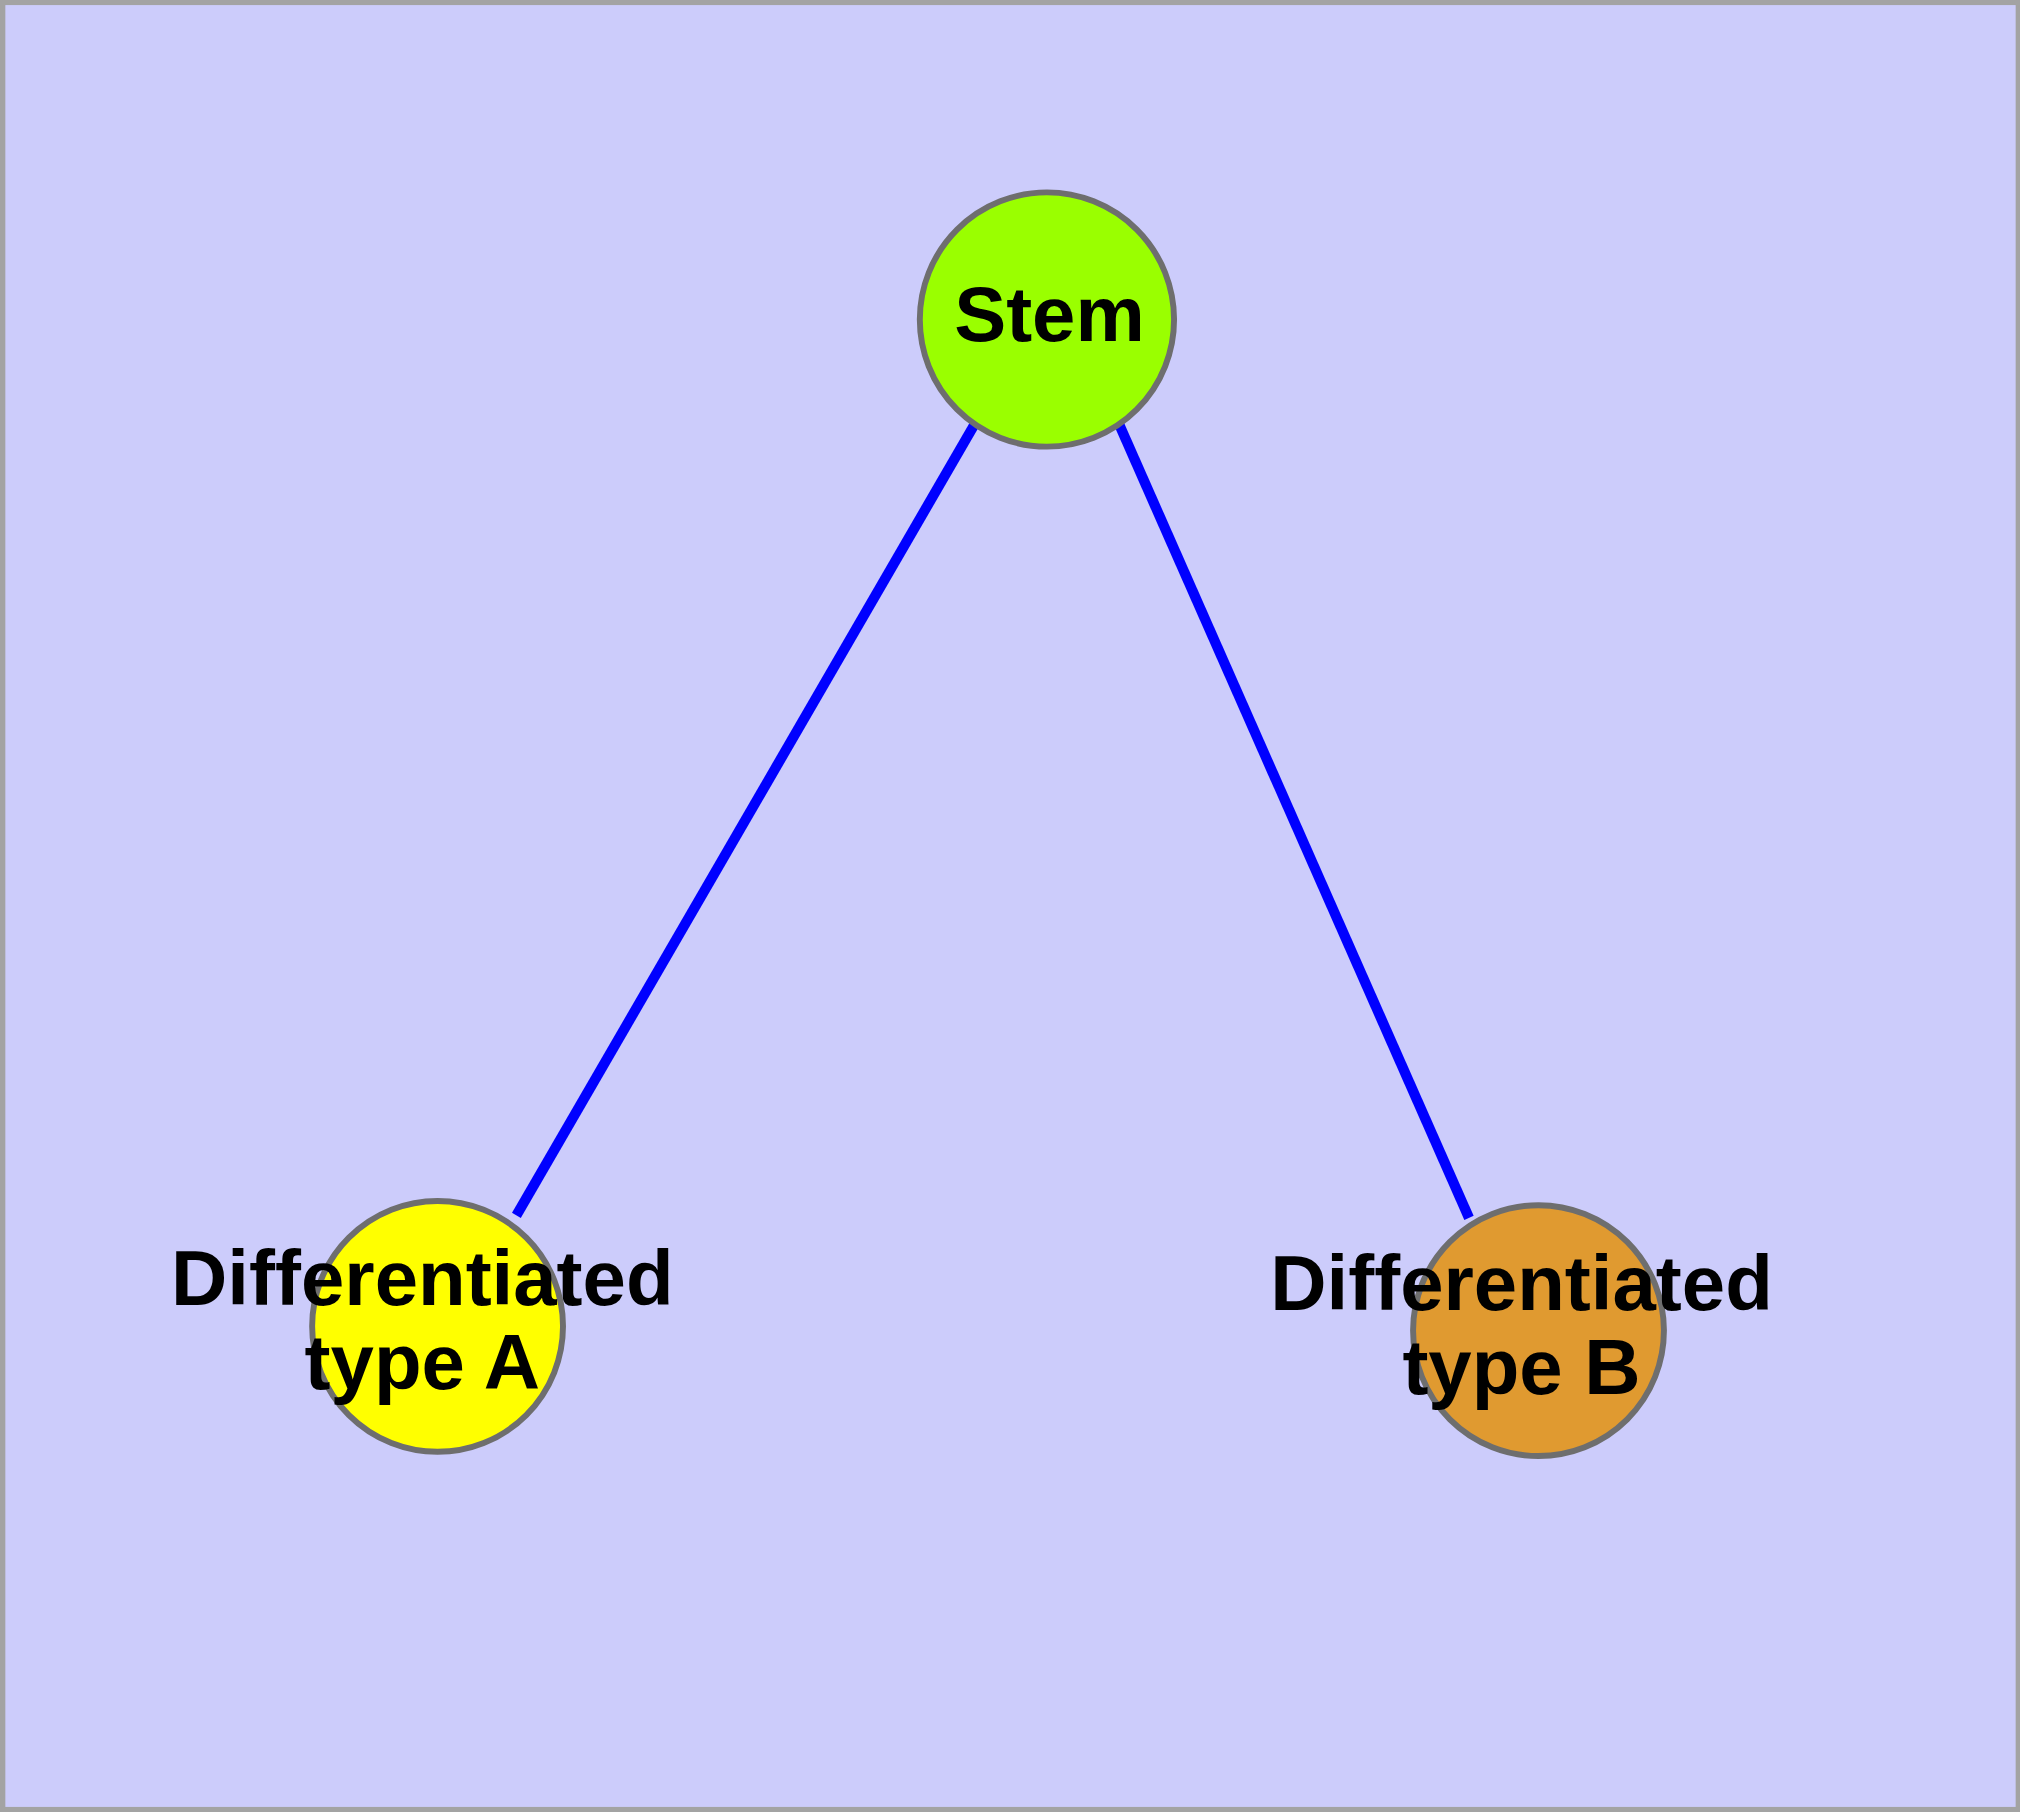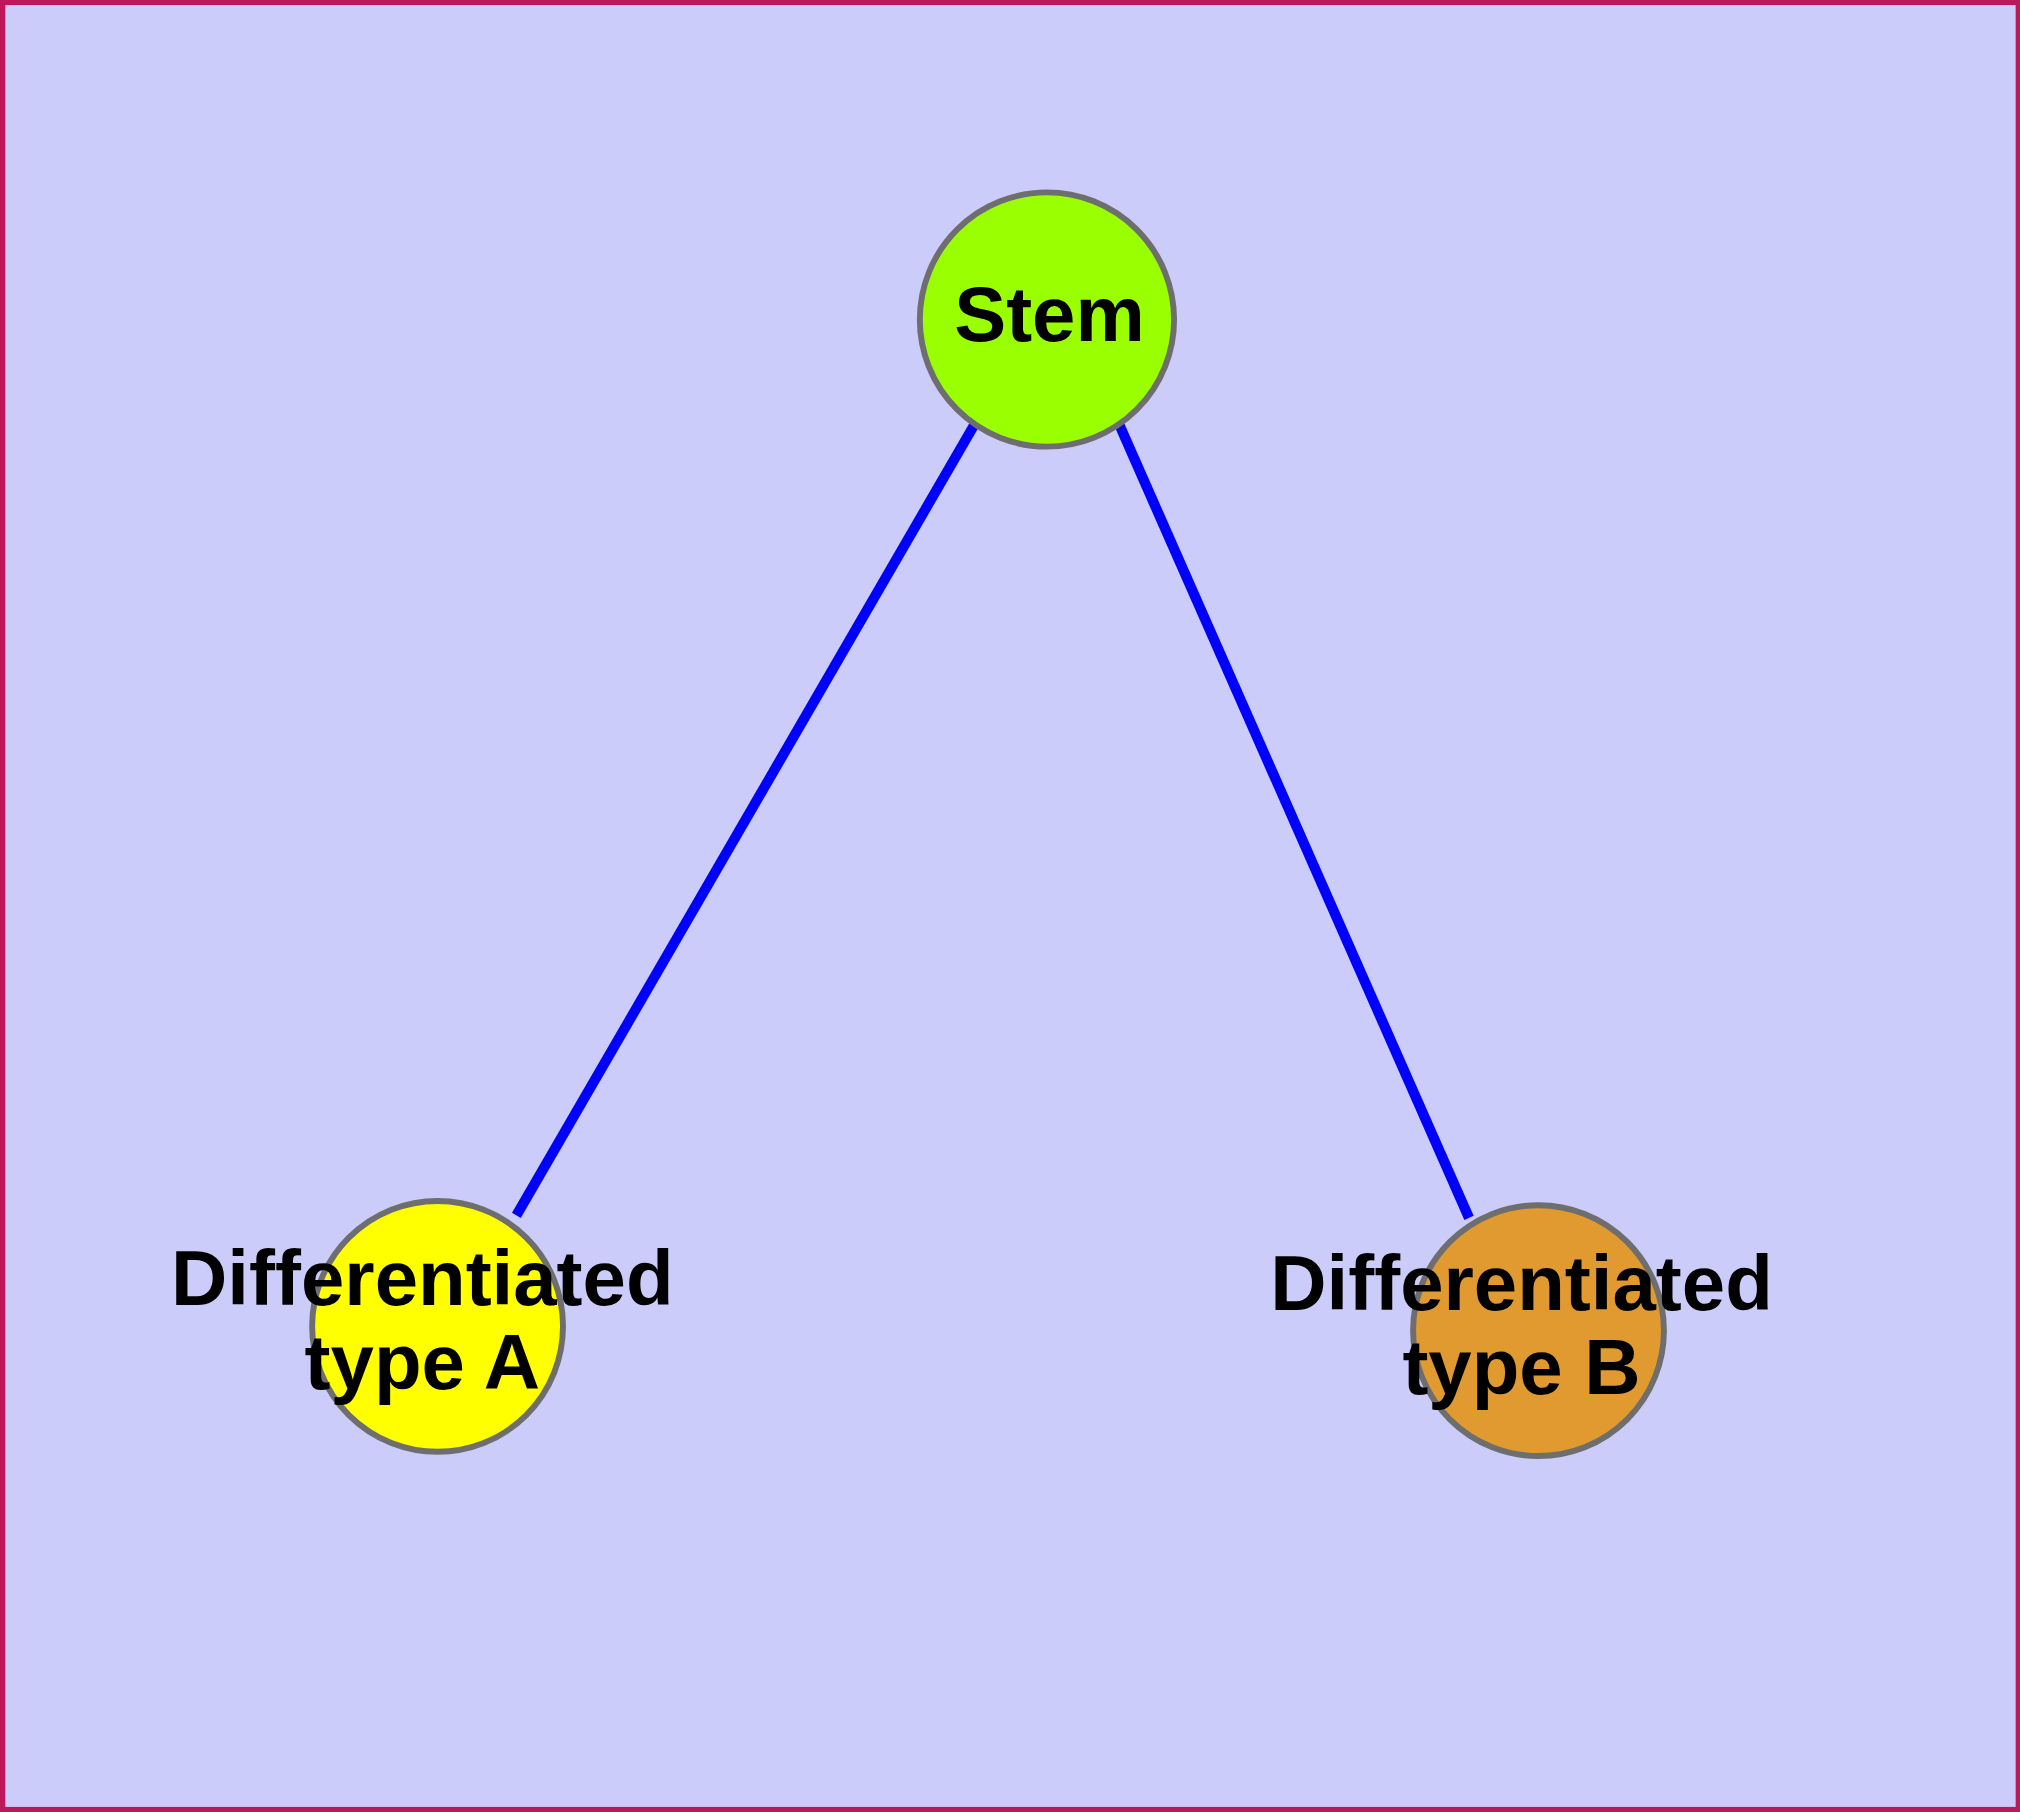--- a/index.html
+++ b/index.html
@@ -10,21 +10,21 @@
   body {
     width: 2021px;
     height: 1812px;
     overflow: hidden;
     font-family: "Liberation Sans", sans-serif;
   }
   #canvas-wrap {
     position: relative;
     width: 2021px;
     height: 1812px;
-    background: #be185d;
+    background: #a3a3a3;
   }
   #graph-svg {
     position: absolute;
     top: 0;
     left: 0;
     display: block;
   }
   .node-label {
     font-family: "Liberation Sans", sans-serif;
     font-weight: bold;

